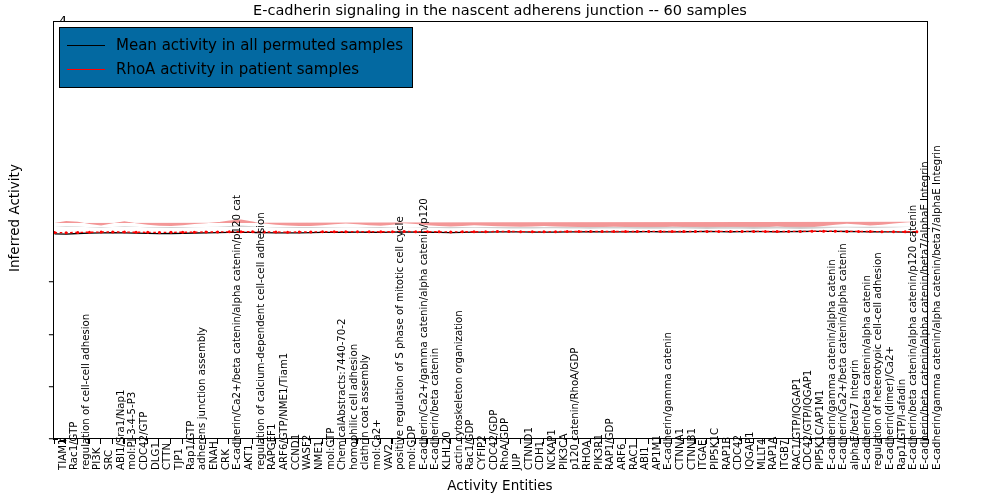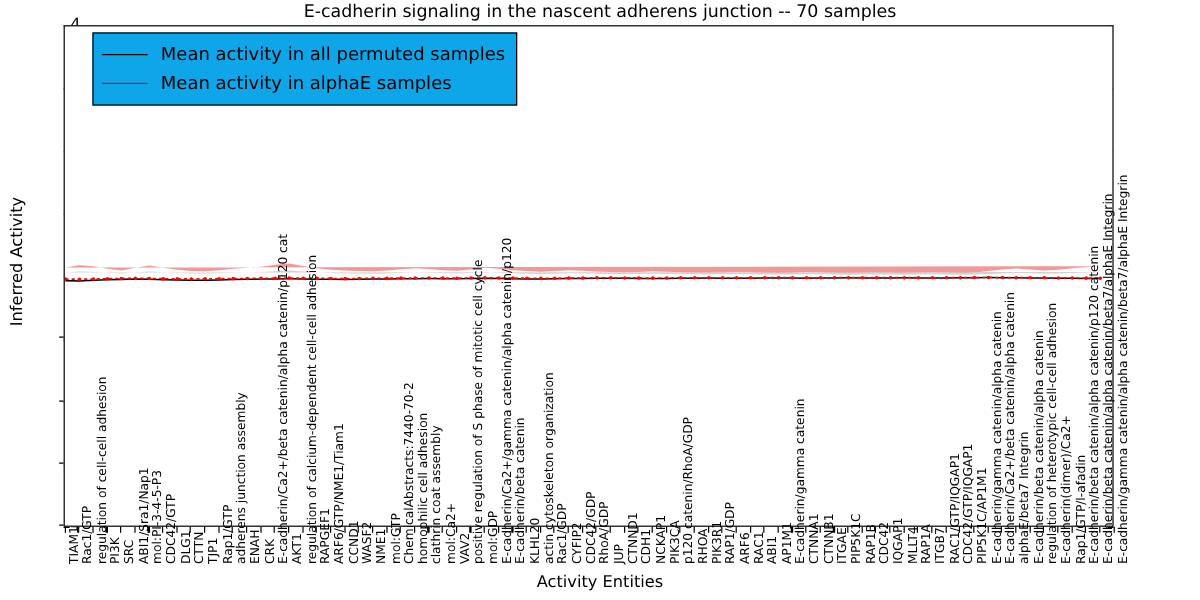--- a/index.html
+++ b/index.html
@@ -54,36 +54,36 @@
     position:absolute;
     font-size:10.2px;line-height:10px;color:#000;
     white-space:nowrap;
     transform-origin:left top;
     transform:rotate(-90deg);
   }
 
   
   .layer{position:absolute;left:0;top:0;width:875px;height:418px;}
   #legend{
-    position:absolute;left:23px;top:5px;
-    background:#0ea5e9;border:1.2px solid #000;
+    position:absolute;left:5px;top:5px;
+    background:#0369a1;border:1.2px solid #000;
     padding:5px 9px 6px 7px;box-sizing:border-box;
     z-index:40;
   }
   .legend-row{display:flex;align-items:center;height:24px;}
   .legend-swatch{width:38px;height:0;border-top:1.6px solid #000;margin-right:11px;}
   .legend-swatch.red{border-top-color:#ff0000;}
   .legend-text{font-size:15px;color:#000;white-space:nowrap;}
 </style>
 </head>
 <body>
 
 <div id="figure">
 
-  <div id="chart-title">E-cadherin signaling in the nascent adherens junction -- 70 samples</div>
+  <div id="chart-title">E-cadherin signaling in the nascent adherens junction -- 60 samples</div>
 
   <div id="ylabel">Inferred Activity</div>
   <div id="yticks">
       <div class="ytick-label" style="top: 432px;">−4</div>
       <div class="ytick-mark" style="top: 439px;"></div>
       <div class="ytick-mark inner" style="top: 439px;"></div>
       <div class="ytick-label" style="top: 379.75px;">−3</div>
       <div class="ytick-mark" style="top: 386.75px;"></div>
       <div class="ytick-mark inner" style="top: 386.75px;"></div>
       <div class="ytick-label" style="top: 327.5px;">−2</div>
@@ -193,21 +193,21 @@
         <circle cx="874.50" cy="NaN" r="1.5" fill="#ff0000"></circle>
       </svg>
 
     <div id="legend">
       <div class="legend-row">
         <span class="legend-swatch"></span>
         <span class="legend-text">Mean activity in all permuted samples</span>
       </div>
       <div class="legend-row">
         <span class="legend-swatch red"></span>
-        <span class="legend-text">Mean activity in alphaE samples</span>
+        <span class="legend-text">RhoA activity in patient samples</span>
       </div>
     </div>
   </div>
 
   <div id="xtick-marks">
       <div class="xtick-mark" style="left: 53.5px;"></div>
       <div class="xtick-mark" style="left: 65.1533px;"></div>
       <div class="xtick-mark" style="left: 76.8067px;"></div>
       <div class="xtick-mark" style="left: 88.46px;"></div>
       <div class="xtick-mark" style="left: 100.113px;"></div>

